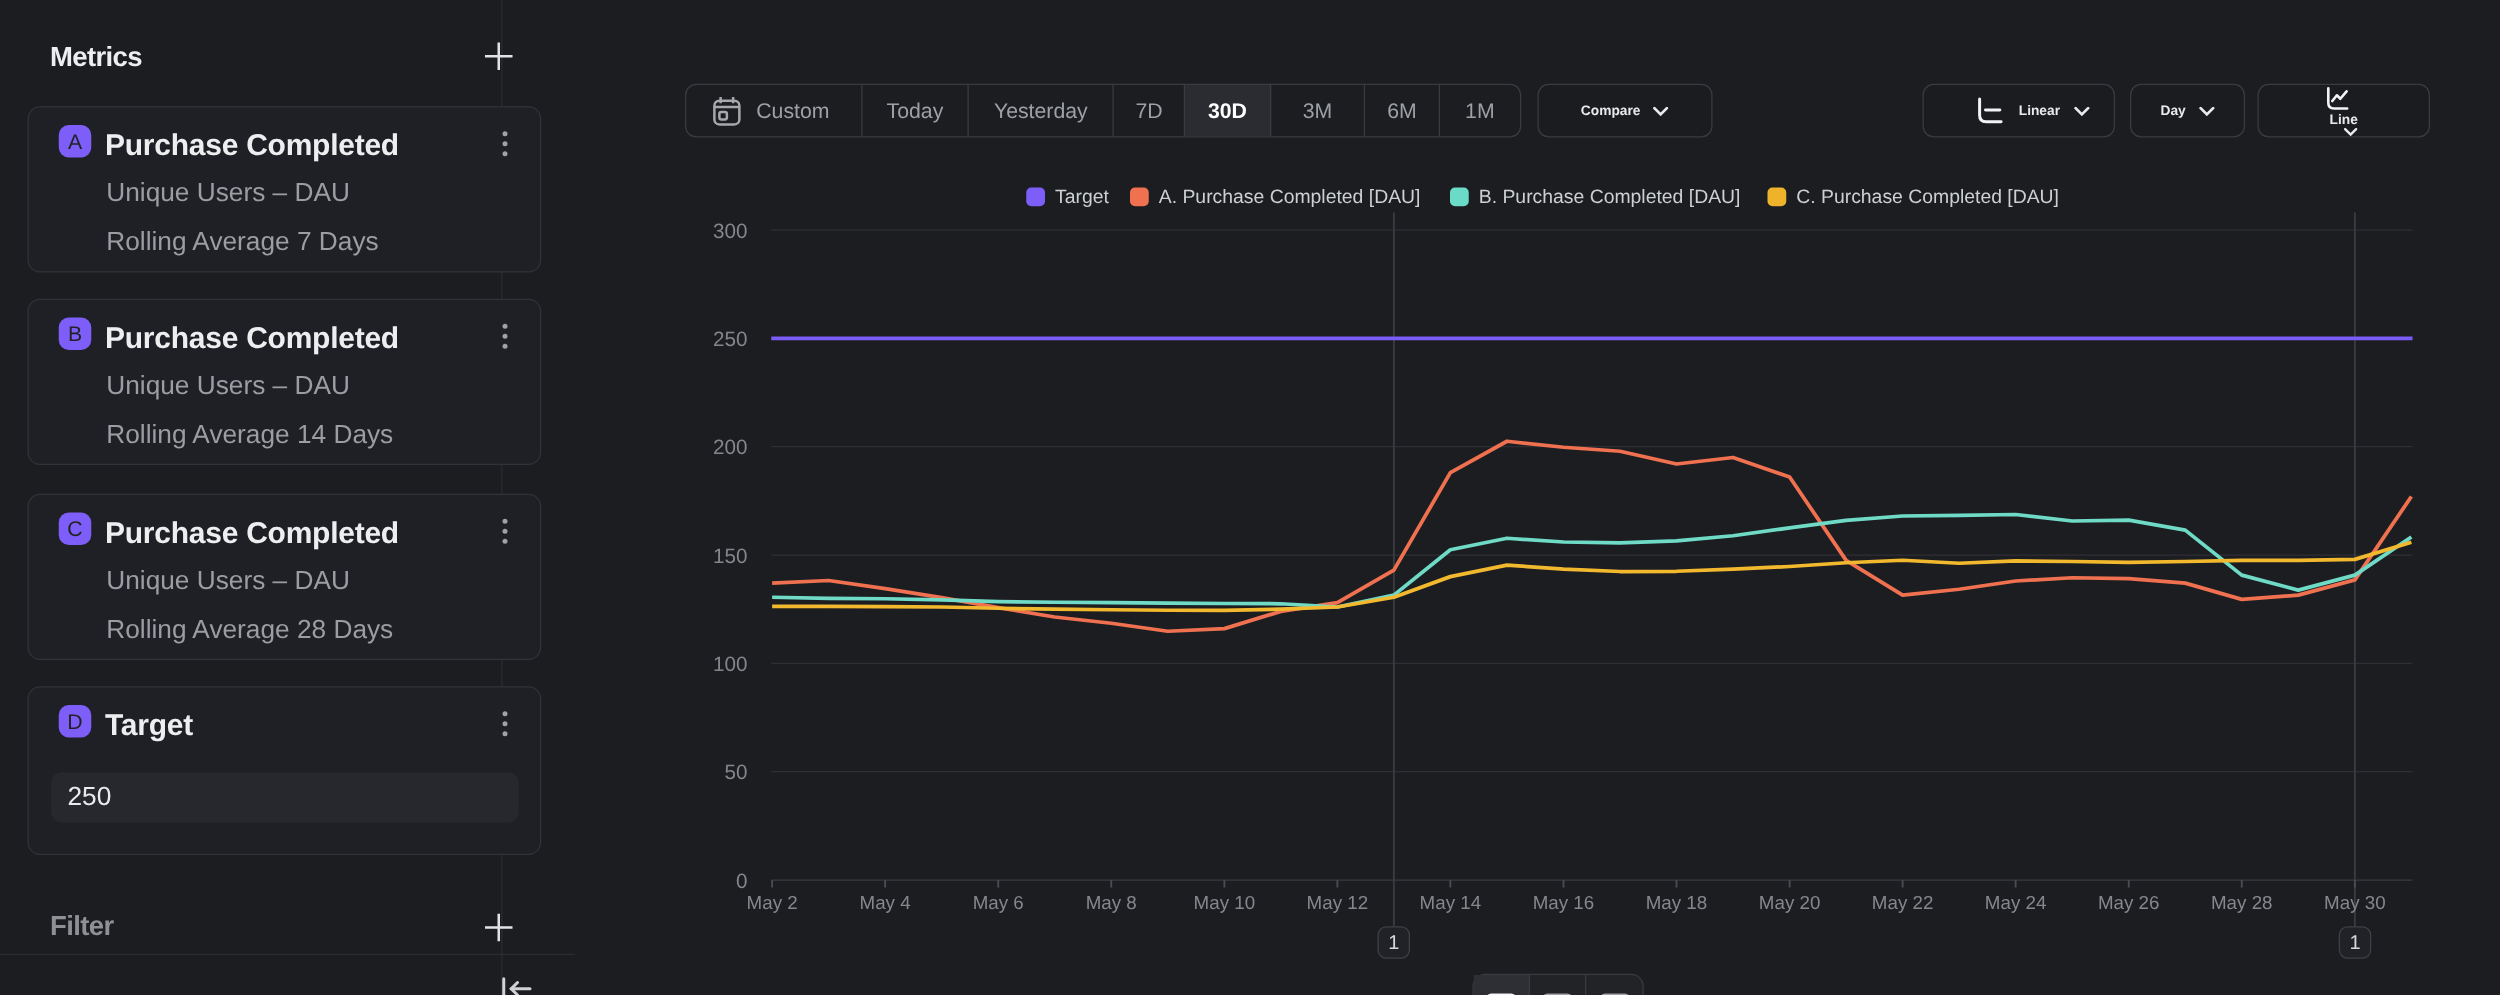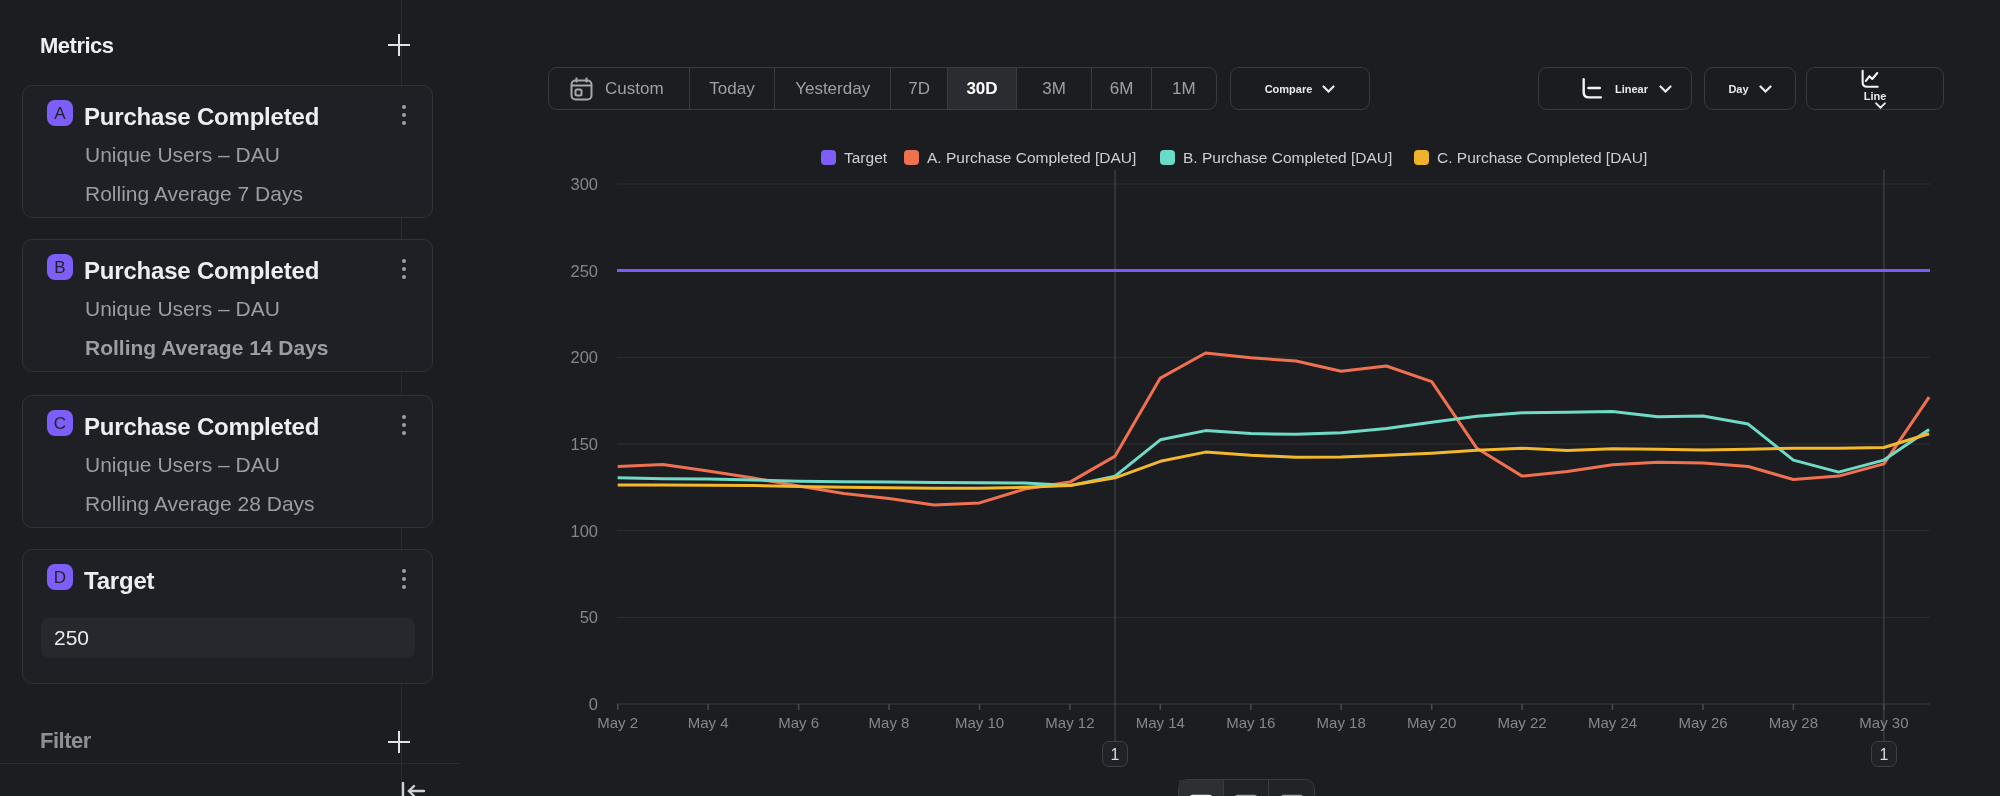--- a/index.html
+++ b/index.html
@@ -77,21 +77,21 @@
 
   <div class="card" style="top:239px;">
     <div class="badge">B</div>
     <div class="ctitle">Purchase Completed</div>
     <div class="kebab">
         <span></span>
         <span></span>
         <span></span>
       </div>
     <div class="csub" style="top:57px;">Unique Users – DAU</div>
-    <div class="csub" style="top:96px;font-weight:bold;">Rolling Average 14 Days</div>
+    <div class="csub" style="top:96px;">Rolling Average 14 Days</div>
   </div>
 
   <div class="card" style="top:395px;">
     <div class="badge">C</div>
     <div class="ctitle">Purchase Completed</div>
     <div class="kebab">
         <span></span>
         <span></span>
         <span></span>
       </div>

